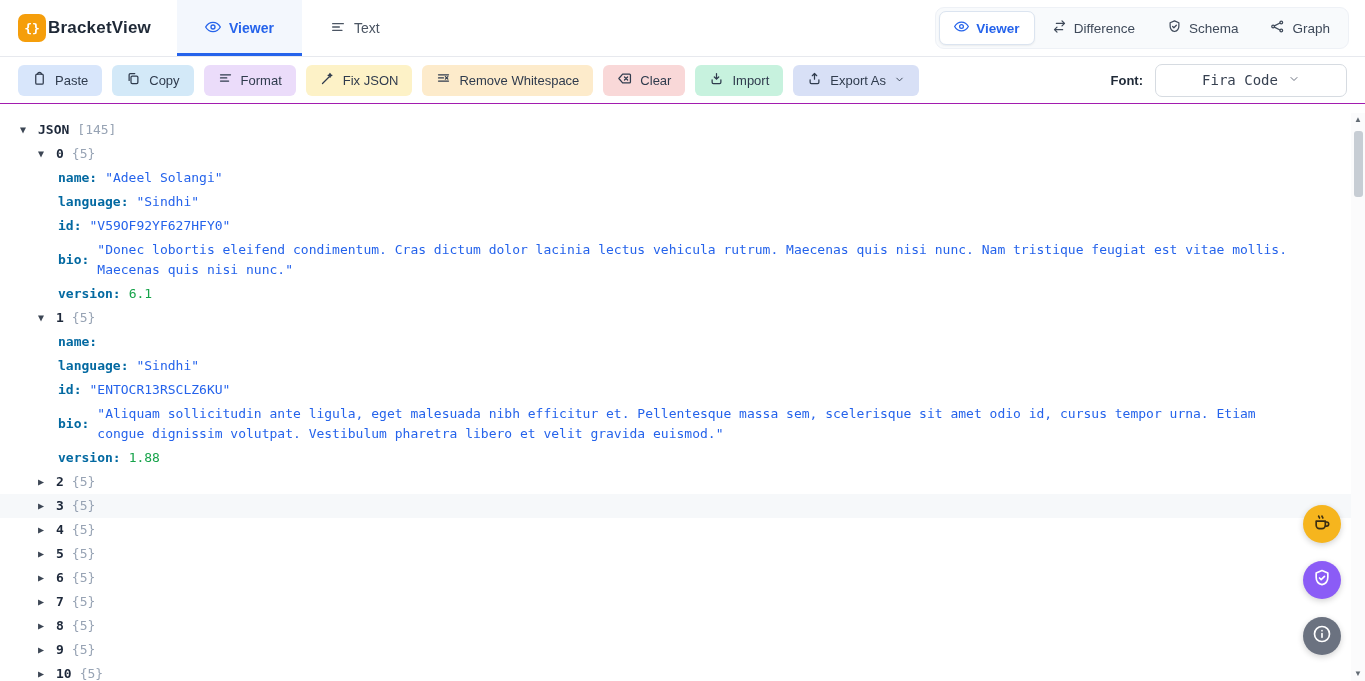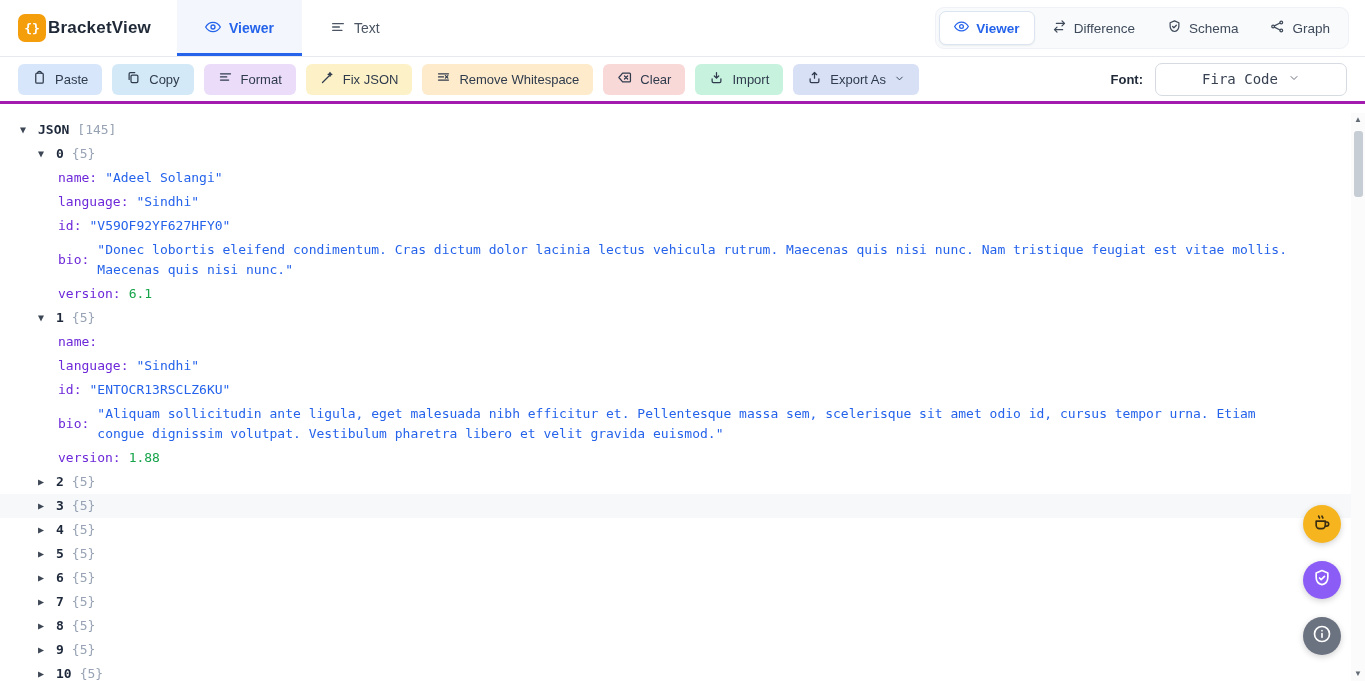--- a/index.html
+++ b/index.html
@@ -27,21 +27,21 @@
   .modes { margin-left:auto; align-self:center; display:flex; align-items:center; gap:2px;
            background:#f8fafc; border:1px solid #eef1f6; border-radius:9px; padding:3px; }
   .mode { display:flex; align-items:center; gap:7px; padding:7px 14px; font-size:13.5px;
           color:#3f4a5a; border-radius:7px; cursor:pointer; border:1px solid transparent; }
   .mode svg { width:15px; height:15px; }
   .mode.active { background:#fff; color:#2563eb; border-color:#dbe4f0;
                  box-shadow:0 1px 2px rgba(0,0,0,.06); font-weight:600; }
 
   
   .toolbar { height:47px; display:flex; align-items:center; gap:10px; padding:0 18px;
-             border-bottom:3px solid #a21caf; background:#fff; }
+             border-bottom:1px solid #a21caf; background:#fff; }
   .tbtn { display:inline-flex; align-items:center; gap:8px; height:31px; padding:0 14px;
           border:none; border-radius:6px; font-size:13px; color:#2f3b4d; cursor:pointer;
           font-family:"Liberation Sans", sans-serif; }
   .tbtn svg { width:15px; height:15px; }
   .btn-paste  { background:#d8e6fb; }
   .btn-copy   { background:#d3e9f8; }
   .btn-format { background:#ebdcfa; }
   .btn-fix    { background:#fdf2c7; }
   .btn-ws     { background:#fdebcb; }
   .btn-clear  { background:#f9d8d8; }
@@ -61,21 +61,21 @@
           font-family:"DejaVu Sans Mono", monospace; font-size:13px; color:#1e293b; }
   .row { min-height:24px; display:flex; align-items:center; line-height:24px; cursor:pointer; }
   .row.lvl0 { padding-left:20px; }
   .row.lvl1 { padding-left:38px; }
   .row.field { padding-left:58px; cursor:default; }
   .row.hl { background:#f6f8fa; }
   .caret { width:18px; font-size:10px; color:#3c4654; flex:none; }
   .idx { font-weight:700; color:#1e293b; margin-right:8px; }
   .root-label { font-weight:700; color:#1e293b; margin-right:8px; }
   .count { color:#97a3b4; }
-  .key { color:#6d28d9; flex:none; margin-right:8px; }
+  .key { color:#0369a1; flex:none; margin-right:8px;font-weight:bold; }
   .key::after { content:":"; }
   .val { line-height:20px; padding:2px 56px 2px 0; }
   .val.str { color:#2563eb; }
   .val.str::before, .val.str::after { content:'"'; }
   .val.num { color:#16a34a; }
 
   
   .scrollbar { position:absolute; top:113px; right:0; width:14px; height:568px;
                background:#fbfbfc; display:flex; flex-direction:column; align-items:center; }
   .sb-arrow { font-size:8px; color:#636b74; line-height:14px; height:14px; cursor:pointer; }

